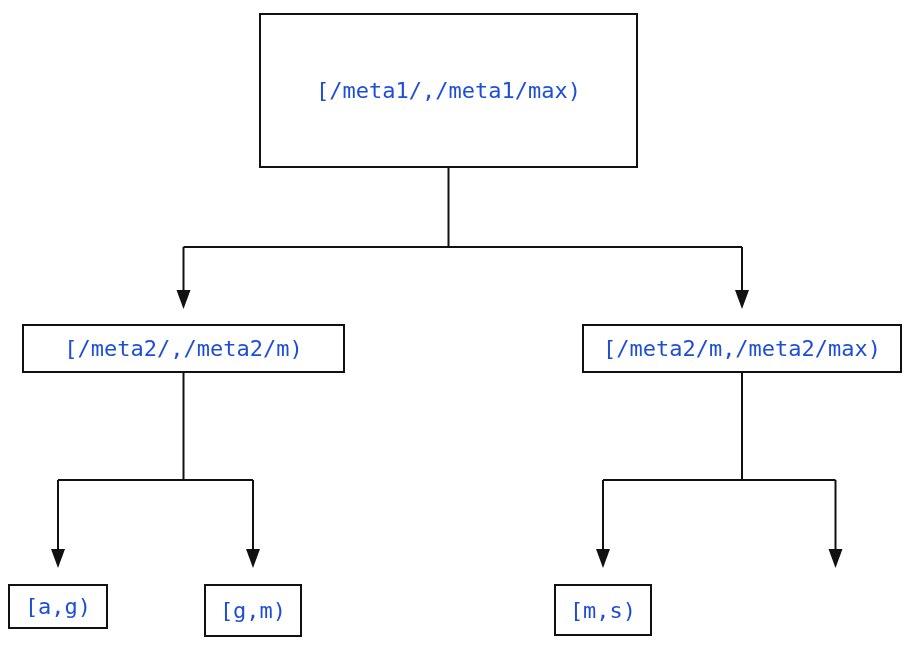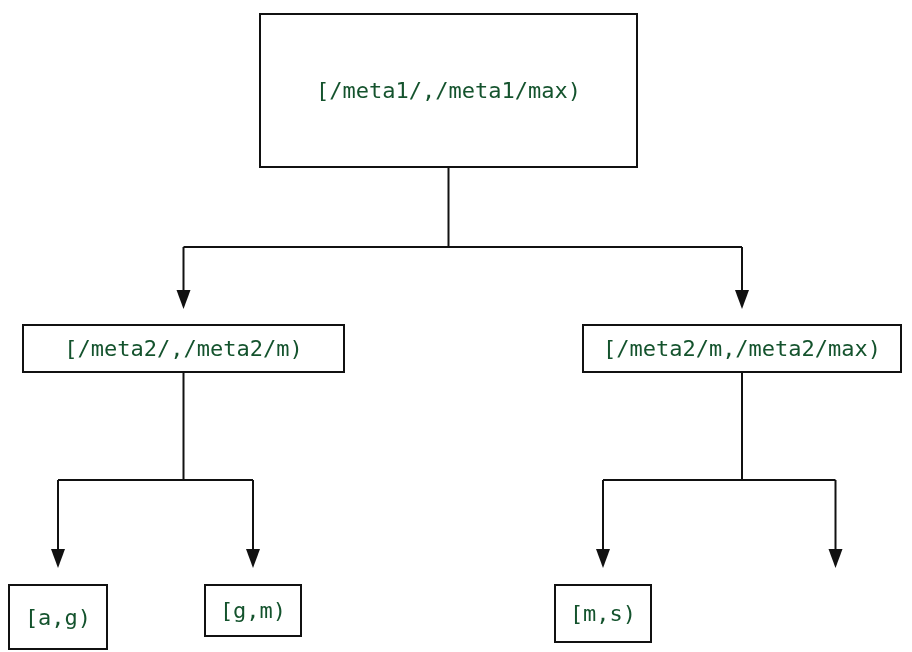--- a/index.html
+++ b/index.html
@@ -24,30 +24,30 @@
   }
   .node {
     position: absolute;
     box-sizing: border-box;
     border: 2px solid #111111;
     background: #ffffff;
     display: flex;
     align-items: center;
     justify-content: center;
     font-size: 22px;
-    color: #14532d;
+    color: #1d4ed8;
     white-space: nowrap;
     letter-spacing: 0;
   }
   #node-root      { left: 259px; top: 13px;  width: 379px; height: 155px; }
   #node-left      { left: 22px;  top: 324px; width: 323px; height: 49px; text-align: right; }
   #node-right     { left: 582px; top: 324px; width: 320px; height: 49px; text-align: right; }
-  #node-leaf-ag   { left: 8px;   top: 584px; width: 100px; height: 66px; }
+  #node-leaf-ag   { left: 8px;   top: 584px; width: 100px; height: 45px; }
   #node-leaf-gm   { left: 204px; top: 584px; width: 98px;  height: 53px; }
-  #node-leaf-ms   { left: 554px; top: 584px; width: 98px;  height: 59px; }
+  #node-leaf-ms   { left: 554px; top: 584px; width: 98px;  height: 52px; }
   #node-leaf-smax { left: 778px; top: 584px; width: 115px; height: 53px; }
 </style>
 </head>
 <body>
 
 <div id="stage">
 
   <svg id="connectors" viewBox="0 0 912 652" xmlns="http://www.w3.org/2000/svg">
     <g stroke="#111111" stroke-width="2" fill="none">
 

